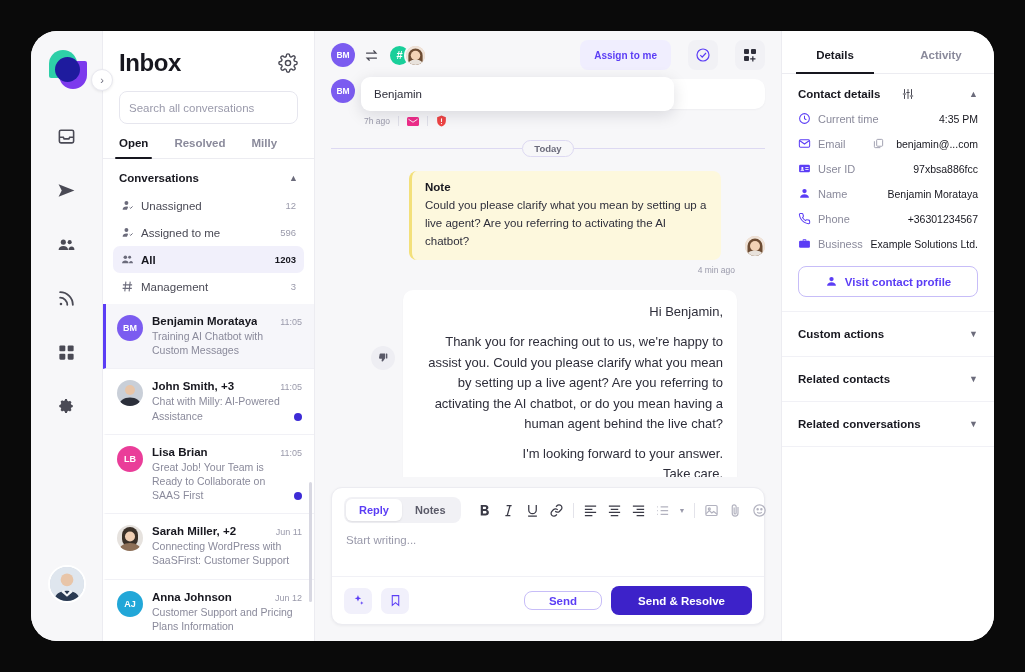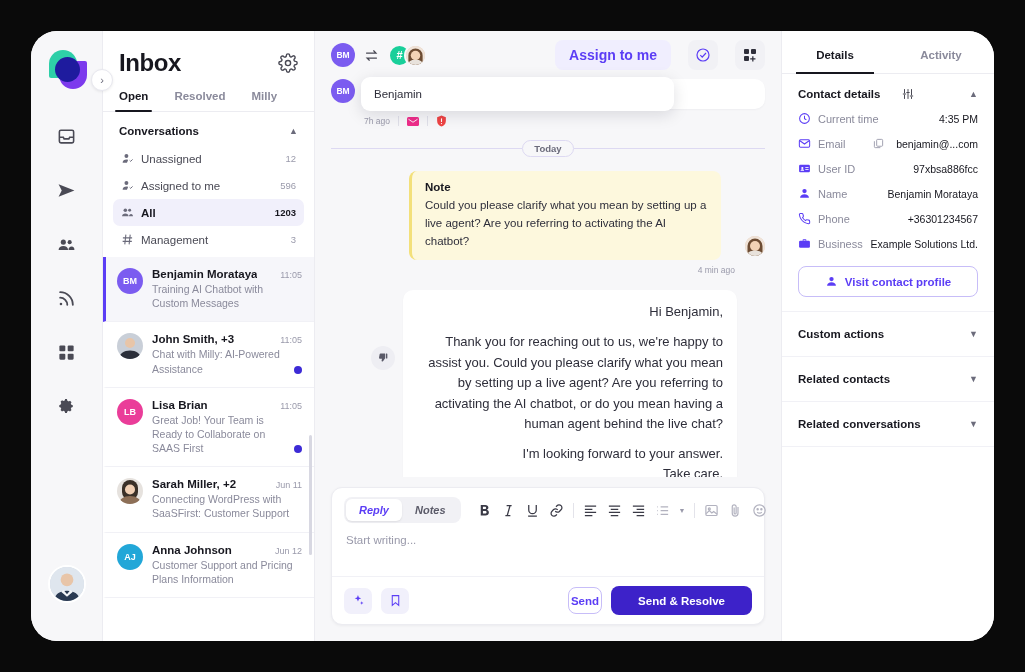--- a/index.html
+++ b/index.html
@@ -179,21 +179,21 @@
     display: flex; align-items: center; justify-content: center;
     border: 2px solid #f7f7f9;
   }
   .th-pic {
     width: 23px; height: 23px; border-radius: 50%; margin-left: -7px;
     border: 2px solid #f7f7f9; overflow: hidden; background: #e3c9b5;
   }
   .th-pic svg { width: 100%; height: 100%; display: block; }
   .th-spacer { flex: 1; }
   .assign-btn {
-    background: #f0eefe; color: #5b3df5; font-size: 14px; font-weight: 700;
+    background: #f0eefe; color: #5b3df5; font-size: 10px; font-weight: 700;
     border: 0; border-radius: 8px; height: 30px; padding: 0 14px;
     cursor: pointer; font-family: inherit;
   }
   .ico-btn {
     width: 30px; height: 30px; border-radius: 8px; background: #f1f1f5;
     display: flex; align-items: center; justify-content: center;
     cursor: pointer; color: #5b3df5; margin-left: 8px;
   }
   .ico-btn.dark { color: #2e2e3a; }
   .ico-btn svg { width: 16px; height: 16px; display: block; }
@@ -259,21 +259,21 @@
   .eye { width: 11px; height: 11px; color: #9a9aab; }
   .eye svg { width: 100%; height: 100%; display: block; }
 
   
   .composer {
     margin: 10px 16px 16px 16px; background: #fff;
     border: 1px solid #ececf1; border-radius: 11px;
     box-shadow: 0 1px 3px rgba(16,16,40,0.05);
   }
   .comp-top { display: flex; align-items: center; padding: 9px 12px 7px 12px; gap: 10px; }
-  .seg { background: #f1f1f5; border-radius: 8px; padding: 2px; display: flex; font-style: italic; }
+  .seg { background: #f1f1f5; border-radius: 8px; padding: 2px; display: flex; }
   .seg-btn {
     font-size: 11px; font-weight: 700; color: #5a5a68;
     padding: 5px 13px; border-radius: 6px; cursor: pointer;
   }
   .seg-btn.active { background: #fff; color: #5b3df5; box-shadow: 0 1px 2px rgba(0,0,0,0.08); }
   .fmt { display: flex; align-items: center; gap: 9px; margin-left: 6px; color: #3a3a46; }
   .fmt .fi { width: 15px; height: 15px; cursor: pointer; }
   .fmt .fi svg { width: 100%; height: 100%; display: block; }
   .fmt .divider { width: 1px; height: 15px; background: #e3e3ea; }
   .fmt .tiny { font-size: 7px; color: #9a9aab; cursor: pointer; }
@@ -287,21 +287,21 @@
   .comp-ico {
     width: 28px; height: 26px; border-radius: 7px; background: #f1f0fb;
     display: flex; align-items: center; justify-content: center;
     cursor: pointer; color: #5b3df5;
   }
   .comp-ico svg { width: 13px; height: 13px; display: block; }
   .comp-spacer { flex: 1; }
   .btn-send {
     background: #fff; border: 1px solid #c7bdf8; color: #5b3df5;
     font-size: 11.5px; font-weight: 700; border-radius: 8px;
-    height: 27px; padding: 0 2px; cursor: pointer; font-family: inherit;
+    height: 19px; padding: 0 24px; cursor: pointer; font-family: inherit;
   }
   .btn-resolve {
     background: #3d22c9; border: 0; color: #fff;
     font-size: 11.5px; font-weight: 700; border-radius: 8px;
     height: 29px; padding: 0 27px; cursor: pointer; font-family: inherit;
   }
 
   
   .details { width: 212px; flex: 0 0 212px; background: #fff; display: flex; flex-direction: column; }
   .d-tabs { display: flex; border-bottom: 1px solid #ececf1; }
@@ -420,20 +420,29 @@
     <div class="inbox-head">
       <div class="inbox-title-row">
         <div class="inbox-title">Inbox</div>
         <div class="gear">
           <svg viewBox="0 0 24 24" fill="none" stroke="currentColor" stroke-width="1.7">
               <circle cx="12" cy="12" r="3.1"></circle>
               <path d="M19.4 15a1.6 1.6 0 00.3 1.8l.1.1a2 2 0 11-2.8 2.8l-.1-.1a1.6 1.6 0 00-1.8-.3 1.6 1.6 0 00-1 1.5v.2a2 2 0 11-4 0v-.1a1.6 1.6 0 00-1-1.5 1.6 1.6 0 00-1.8.3l-.1.1a2 2 0 11-2.8-2.8l.1-.1a1.6 1.6 0 00.3-1.8 1.6 1.6 0 00-1.5-1H3a2 2 0 110-4h.1a1.6 1.6 0 001.5-1 1.6 1.6 0 00-.3-1.8l-.1-.1a2 2 0 112.8-2.8l.1.1a1.6 1.6 0 001.8.3H9a1.6 1.6 0 001-1.5V3a2 2 0 114 0v.1a1.6 1.6 0 001 1.5 1.6 1.6 0 001.8-.3l.1-.1a2 2 0 112.8 2.8l-.1.1a1.6 1.6 0 00-.3 1.8V9a1.6 1.6 0 001.5 1h.2a2 2 0 110 4h-.1a1.6 1.6 0 00-1.5 1z"></path>
             </svg>
         </div>
       </div>
+      <div class="search">
+        <input type="text" placeholder="Search all conversations" style="">
+        <span class="s-ico">
+          <svg viewBox="0 0 24 24" fill="none" stroke="currentColor" stroke-width="2">
+              <circle cx="11" cy="11" r="7"></circle>
+              <path d="M20 20l-3.5-3.5"></path>
+            </svg>
+        </span>
+      </div>
     </div>
 
     <div class="tabs">
       <div class="tab active">Open</div>
       <div class="tab">Resolved</div>
       <div class="tab">Milly</div>
     </div>
 
     <div class="conv-section">
       <div class="conv-section-head">

